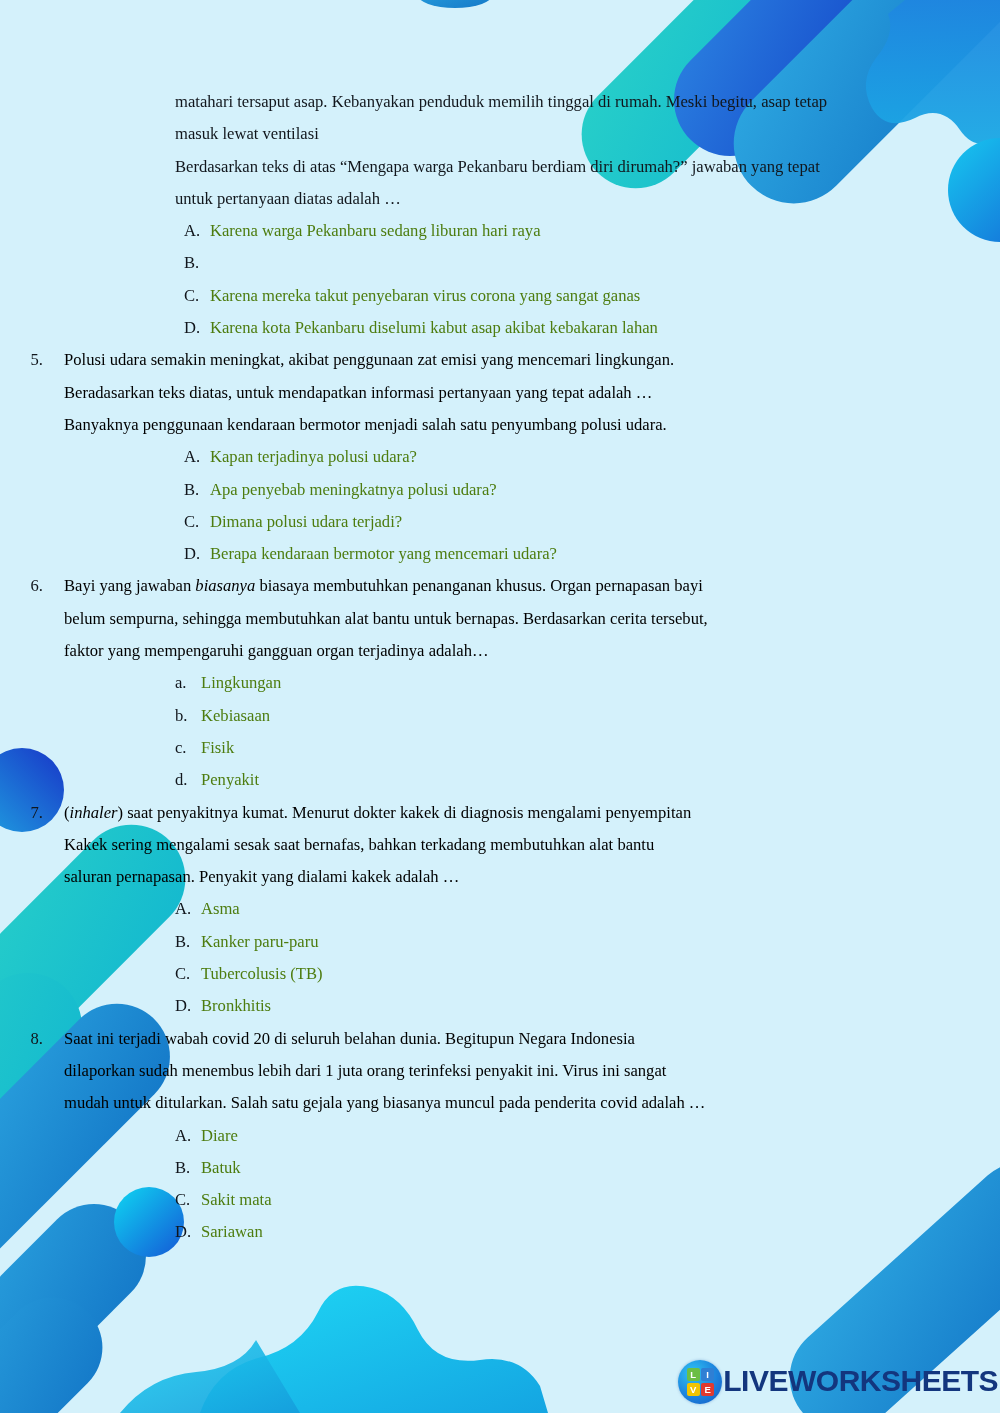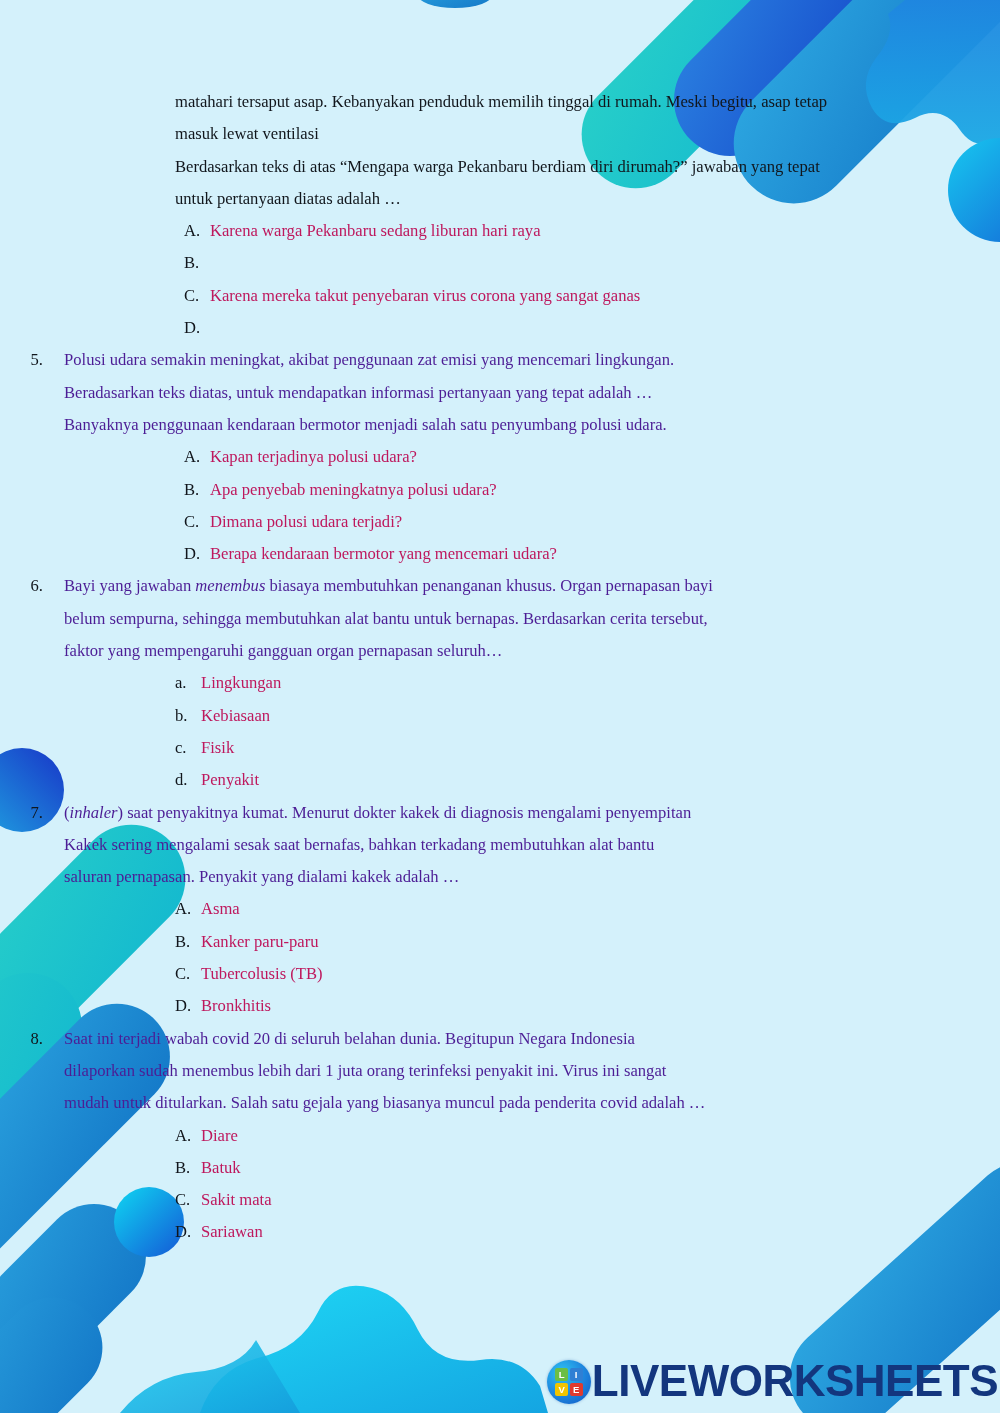--- a/index.html
+++ b/index.html
@@ -70,42 +70,42 @@
     text-align: right;
     font-size: 16.6px;
     line-height: 32.3px;
     color: #11161c;
   }
   .q-gap { width: 21px; min-width: 21px; }
   .q-text {
     flex: 1;
     font-size: 16.6px;
     line-height: 32.3px;
-    color: #4c1d95;
+    color: #000000;
     padding-right: 26px;
   }
   .q-text .line { display: block; }
 
   
   .choice-row {
     display: flex;
     align-items: flex-start;
   }
   .choice-pad { width: 184px; min-width: 184px; }
   .choice-letter {
     width: 26px;
     min-width: 26px;
     font-size: 16.6px;
     line-height: 32.3px;
     color: #11161c;
   }
   .choice-label {
     font-size: 16.6px;
     line-height: 32.3px;
-    color: #be185d;
+    color: #4d7c0f;
   }
   .choice-pad.deep { width: 175px; min-width: 175px; }
 
   em.ital { font-style: italic; }
 
   
   #lws-logo {
     position: absolute;
     right: 2px;
     bottom: 8px;
@@ -144,21 +144,21 @@
     line-height: 1;
   }
   .tile.l { background: #6cbe45; }
   .tile.i { background: #2f7fd4; }
   .tile.v { background: #f2c400; }
   .tile.e { background: #e03a2f; }
 
   .lws-word {
     font-family: "Liberation Sans", sans-serif;
     font-weight: bold;
-    font-size: 44px;
+    font-size: 30px;
     letter-spacing: -0.5px;
     color: #13367e;
     line-height: 1;
     padding-bottom: 2px;
   }
 </style>
 </head>
 <body>
 
 <svg id="bg-decor" viewBox="0 0 1000 1413" xmlns="http://www.w3.org/2000/svg">
@@ -274,20 +274,21 @@
       <div class="choice-letter">B.</div>
     </div>
     <div class="choice-row">
       <div class="choice-pad"></div>
       <div class="choice-letter">C.</div>
       <div class="choice-label">Karena mereka takut penyebaran virus corona yang sangat ganas</div>
     </div>
     <div class="choice-row">
       <div class="choice-pad"></div>
       <div class="choice-letter">D.</div>
+      <div class="choice-label">Karena kota Pekanbaru diselumi kabut asap akibat kebakaran lahan</div>
     </div>
 
     <div class="q-row">
       <div class="q-num">5.</div>
       <div class="q-gap"></div>
       <div class="q-text">
         <span class="line">Polusi udara semakin meningkat, akibat penggunaan zat emisi yang mencemari lingkungan.</span>
         <span class="line">Beradasarkan teks diatas, untuk mendapatkan informasi pertanyaan yang tepat adalah …</span>
         <span class="line">Banyaknya penggunaan kendaraan bermotor menjadi salah satu penyumbang polusi udara.</span>
       </div>
@@ -310,23 +311,23 @@
     <div class="choice-row">
       <div class="choice-pad"></div>
       <div class="choice-letter">D.</div>
       <div class="choice-label">Berapa kendaraan bermotor yang mencemari udara?</div>
     </div>
 
     <div class="q-row">
       <div class="q-num">6.</div>
       <div class="q-gap"></div>
       <div class="q-text">
-        <span class="line"><span>Bayi yang jawaban </span><em class="ital">menembus</em><span> biasaya membutuhkan penanganan khusus. Organ pernapasan bayi</span></span>
+        <span class="line"><span>Bayi yang jawaban </span><em class="ital">biasanya</em><span> biasaya membutuhkan penanganan khusus. Organ pernapasan bayi</span></span>
         <span class="line">belum sempurna, sehingga membutuhkan alat bantu untuk bernapas. Berdasarkan cerita tersebut,</span>
-        <span class="line">faktor yang mempengaruhi gangguan organ pernapasan seluruh…</span>
+        <span class="line">faktor yang mempengaruhi gangguan organ terjadinya adalah…</span>
       </div>
     </div>
     <div class="choice-row">
       <div class="choice-pad deep"></div>
       <div class="choice-letter">a.</div>
       <div class="choice-label">Lingkungan</div>
     </div>
     <div class="choice-row">
       <div class="choice-pad deep"></div>
       <div class="choice-letter">b.</div>

